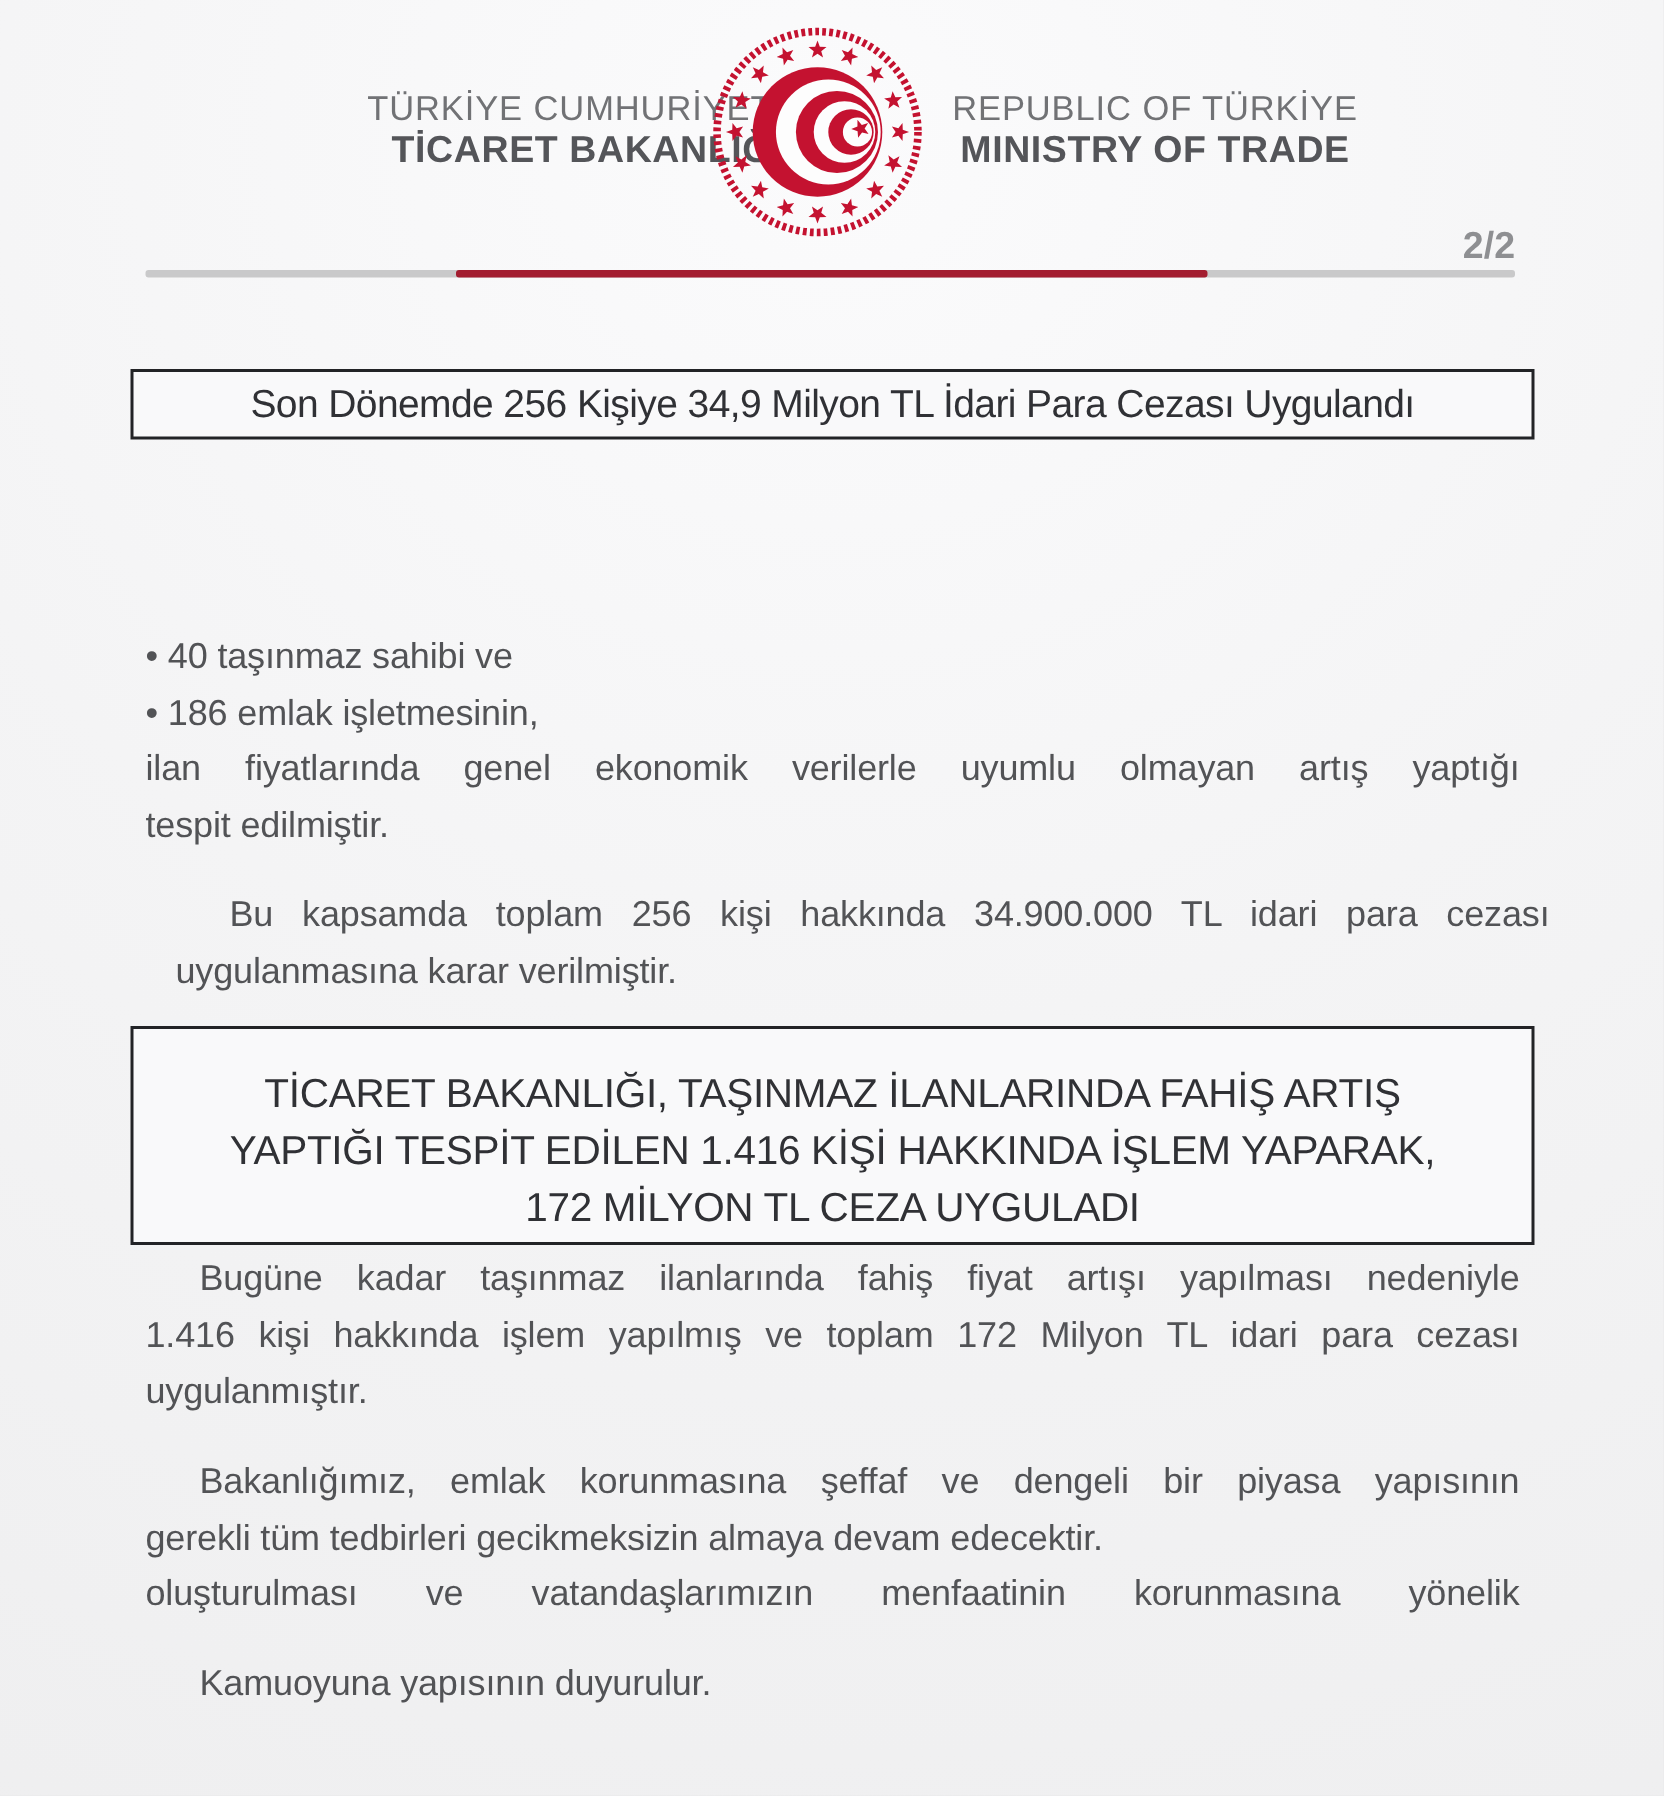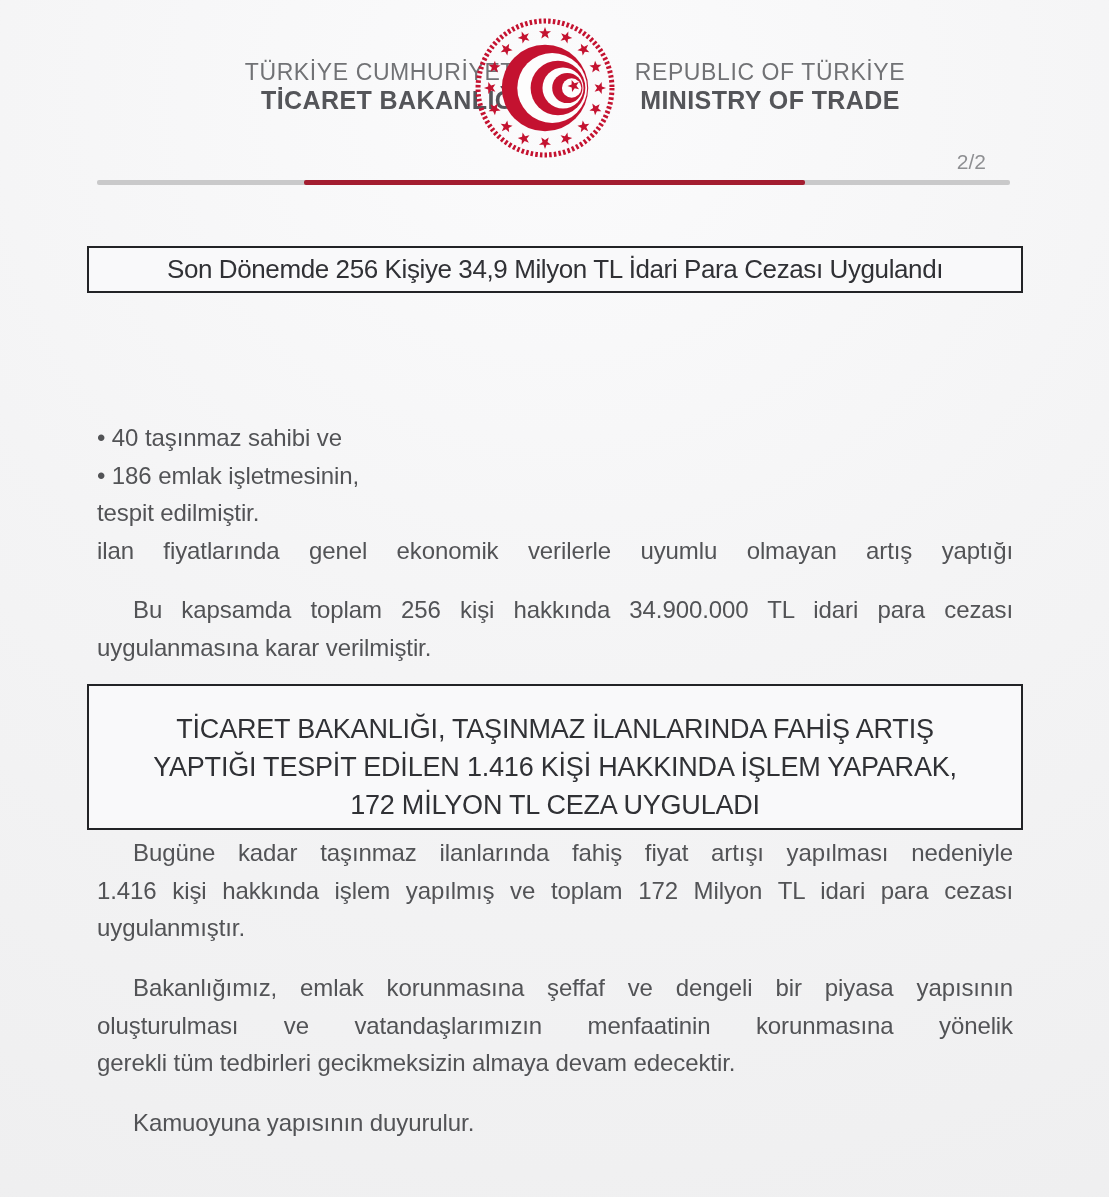--- a/index.html
+++ b/index.html
@@ -10,36 +10,36 @@
       radial-gradient(130% 110% at 50% 8%, #fbfbfc 0%, #f4f4f5 45%, #eeeeef 100%);
   }
   
   .hdr-block{position:absolute; top:58px; text-align:center; line-height:28px;}
   .hdr-left{left:88px; width:434px;text-align:right;}
   .hdr-right{left:552px; width:436px;}
   .hdr-l1{font-size:23px; color:#717275; letter-spacing:0.6px;}
   .hdr-l2{font-size:25px; font-weight:bold; color:#545559; letter-spacing:0.4px;}
   .emblem{position:absolute; left:473px; top:16px; width:144px; height:144px;}
   
-  .page-num{position:absolute; left:836px; top:150px; width:150px; text-align:right;
-    font-size:21px; color:#8e8f92;}
+  .page-num{position:absolute; left:860px; top:150px; width:150px; text-align:right;
+    font-size:25px; color:#8e8f92;font-weight:bold;}
   .pbar{position:absolute; left:97px; top:180px; width:913px; height:5px;
     background:#c9c9ca; border-radius:2px;}
   .pbar-fill{position:absolute; left:207px; top:0; width:501px; height:5px;
     background:#a31d30; border-radius:2px;}
   
   .hbox{position:absolute; left:87px; width:932px; background:#f9f9fa;
     border:2px solid #222326; text-align:center; color:#303135; font-weight:normal;}
   .hbox1{top:246px; height:43px; line-height:43px; font-size:26px; letter-spacing:-0.4px;}
   .hbox2{top:684px; height:118px; font-size:27px; line-height:38px; padding-top:24px;
     letter-spacing:-0.2px;}
   
   .tblock{position:absolute; left:97px; width:916px; font-size:24px;
     line-height:37.5px; color:#525356; letter-spacing:-0.1px;}
-  .t-p1{top:326px;} .t-list{top:419px;} .t-p3{top:591px;}
+  .t-p1{top:326px;} .t-list{top:419px;} .t-p3{top:591px;margin-left:20px;}
   .t-p4{top:834px;} .t-p5{top:969px;} .t-p6{top:1104px;}
   .ln{display:block;}
   .stretch{text-align:justify; text-align-last:justify;}
   .indent{text-indent:36px;}
 </style>
 </head>
 <body>
 
 <div class="page">
 
@@ -93,22 +93,22 @@
   </div>
 
   <div class="hbox hbox1">
     <span>Son Dönemde 256 Kişiye 34,9 Milyon TL İdari Para Cezası Uygulandı</span>
   </div>
 
 
   <div class="tblock t-list">
     <span class="ln">• 40 taşınmaz sahibi ve</span>
     <span class="ln">• 186 emlak işletmesinin,</span>
+    <span class="ln stretch">ilan fiyatlarında genel ekonomik verilerle uyumlu olmayan artış yaptığı</span>
     <span class="ln">tespit edilmiştir.</span>
-    <span class="ln stretch">ilan fiyatlarında genel ekonomik verilerle uyumlu olmayan artış yaptığı</span>
   </div>
 
   <div class="tblock t-p3">
     <span class="ln stretch indent">Bu kapsamda toplam 256 kişi hakkında 34.900.000 TL idari para cezası</span>
     <span class="ln">uygulanmasına karar verilmiştir.</span>
   </div>
 
   <div class="hbox hbox2">
     <span class="ln">TİCARET BAKANLIĞI, TAŞINMAZ İLANLARINDA FAHİŞ ARTIŞ</span>
     <span class="ln">YAPTIĞI TESPİT EDİLEN 1.416 KİŞİ HAKKINDA İŞLEM YAPARAK,</span>
@@ -116,21 +116,21 @@
   </div>
 
   <div class="tblock t-p4">
     <span class="ln stretch indent">Bugüne kadar taşınmaz ilanlarında fahiş fiyat artışı yapılması nedeniyle</span>
     <span class="ln stretch">1.416 kişi hakkında işlem yapılmış ve toplam 172 Milyon TL idari para cezası</span>
     <span class="ln">uygulanmıştır.</span>
   </div>
 
   <div class="tblock t-p5">
     <span class="ln stretch indent">Bakanlığımız, emlak korunmasına şeffaf ve dengeli bir piyasa yapısının</span>
+    <span class="ln">gerekli tüm tedbirleri gecikmeksizin almaya devam edecektir.</span>
     <span class="ln stretch">oluşturulması ve vatandaşlarımızın menfaatinin korunmasına yönelik</span>
-    <span class="ln">gerekli tüm tedbirleri gecikmeksizin almaya devam edecektir.</span>
   </div>
 
   <div class="tblock t-p6">
     <span class="ln indent">Kamuoyuna yapısının duyurulur.</span>
   </div>
 
 </div>
 
 </body></html>

